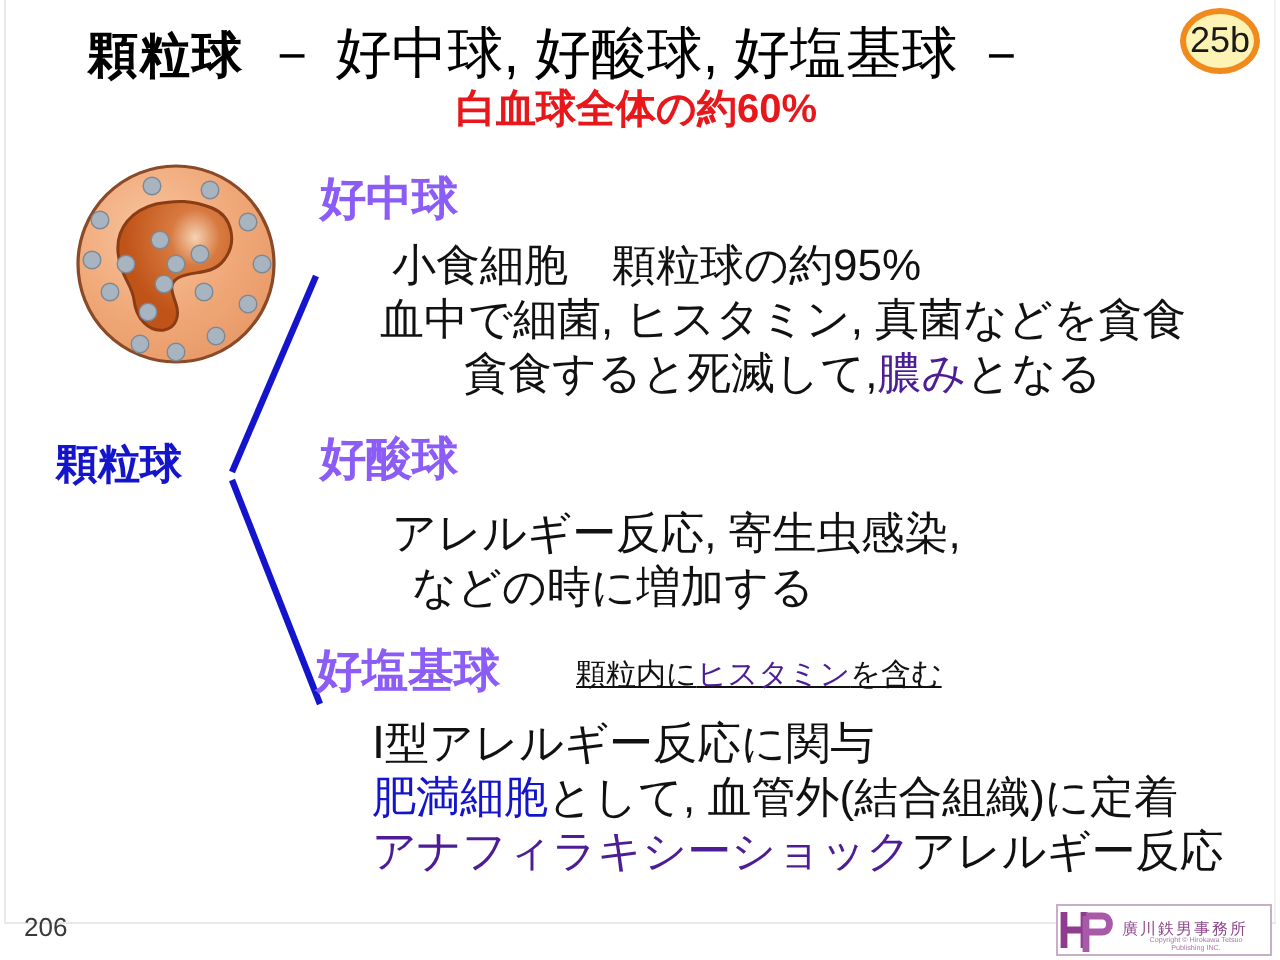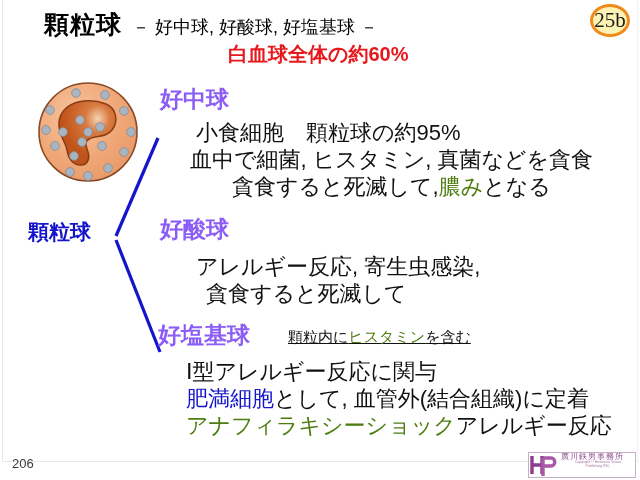--- a/index.html
+++ b/index.html
@@ -44,21 +44,21 @@
     top: 8px;
     white-space: nowrap;
   }
   .title-main {
     font-size: 25px;
     font-weight: bold;
     color: #000000;
     letter-spacing: 1px;
   }
   .title-sub {
-    font-size: 18px;
+    font-size: 28px;
     font-weight: normal;
     color: #000000;
     margin-left: 10px;
   }
   .title-percent {
     position: absolute;
     left: 228px;
     top: 41px;
     font-size: 20px;
     font-weight: bold;
@@ -71,23 +71,23 @@
     top: 4px;
     width: 40px;
     height: 33px;
     border-radius: 50%;
     background: #fdf3b4;
     border: 3px solid #f08a1c;
     box-sizing: border-box;
     display: flex;
     align-items: center;
     justify-content: center;
-    font-size: 21px;
+    font-size: 18px;
     color: #1a1a1a;
-    font-family: Liberation Serif, serif;
+    font-family: Liberation Sans, sans-serif;
   }
 
   
   .cell-art {
     position: absolute;
     left: 36px;
     top: 80px;
     width: 104px;
     height: 104px;
   }
@@ -125,21 +125,21 @@
     color: #111111;
     white-space: nowrap;
   }
   .small-line {
     position: absolute;
     font-size: 15px;
     color: #111111;
     white-space: nowrap;
     text-decoration: underline;
   }
-  .red { color: #4d7c0f; }
+  .red { color: #4c1d95; }
   .blue { color: #1414cc; }
 
   
   .h-neutro { left: 160px; top: 84px; }
   .n-l1 { left: 196px; top: 118px; }
   .n-l2 { left: 190px; top: 145px; }
   .n-l3 { left: 232px; top: 172px; }
 
   
   .h-eosino { left: 160px; top: 214px; }
@@ -164,21 +164,21 @@
   .logo {
     position: absolute;
     left: 528px;
     top: 452px;
     width: 108px;
     height: 26px;
     border: 1px solid #c8aec8;
     background: #ffffff;
     box-sizing: border-box;
     display: flex;
-    align-items: flex-start;
+    align-items: flex-end;
     overflow: hidden;
   }
   .logo-mark {
     width: 30px;
     height: 24px;
     position: relative;
     flex: 0 0 auto;
   }
   .logo-text {
     flex: 1 1 auto;
@@ -265,21 +265,21 @@
 
   <div class="sec-head h-neutro">好中球</div>
   <div class="body-line n-l1">小食細胞　顆粒球の約95%</div>
   <div class="body-line n-l2">血中で細菌, ヒスタミン, 真菌などを貪食</div>
   <div class="body-line n-l3">
     <span>貪食すると死滅して,</span><span class="red">膿み</span><span>となる</span>
   </div>
 
   <div class="sec-head h-eosino">好酸球</div>
   <div class="body-line e-l1">アレルギー反応, 寄生虫感染,</div>
-  <div class="body-line e-l2">貪食すると死滅して</div>
+  <div class="body-line e-l2">などの時に増加する</div>
 
   <div class="sec-head h-baso">好塩基球</div>
   <div class="small-line b-small">
     <span>顆粒内に</span><span class="red">ヒスタミン</span><span>を含む</span>
   </div>
   <div class="body-line b-l1">Ⅰ型アレルギー反応に関与</div>
   <div class="body-line b-l2">
     <span class="blue">肥満細胞</span><span>として, 血管外(結合組織)に定着</span>
   </div>
   <div class="body-line b-l3">

